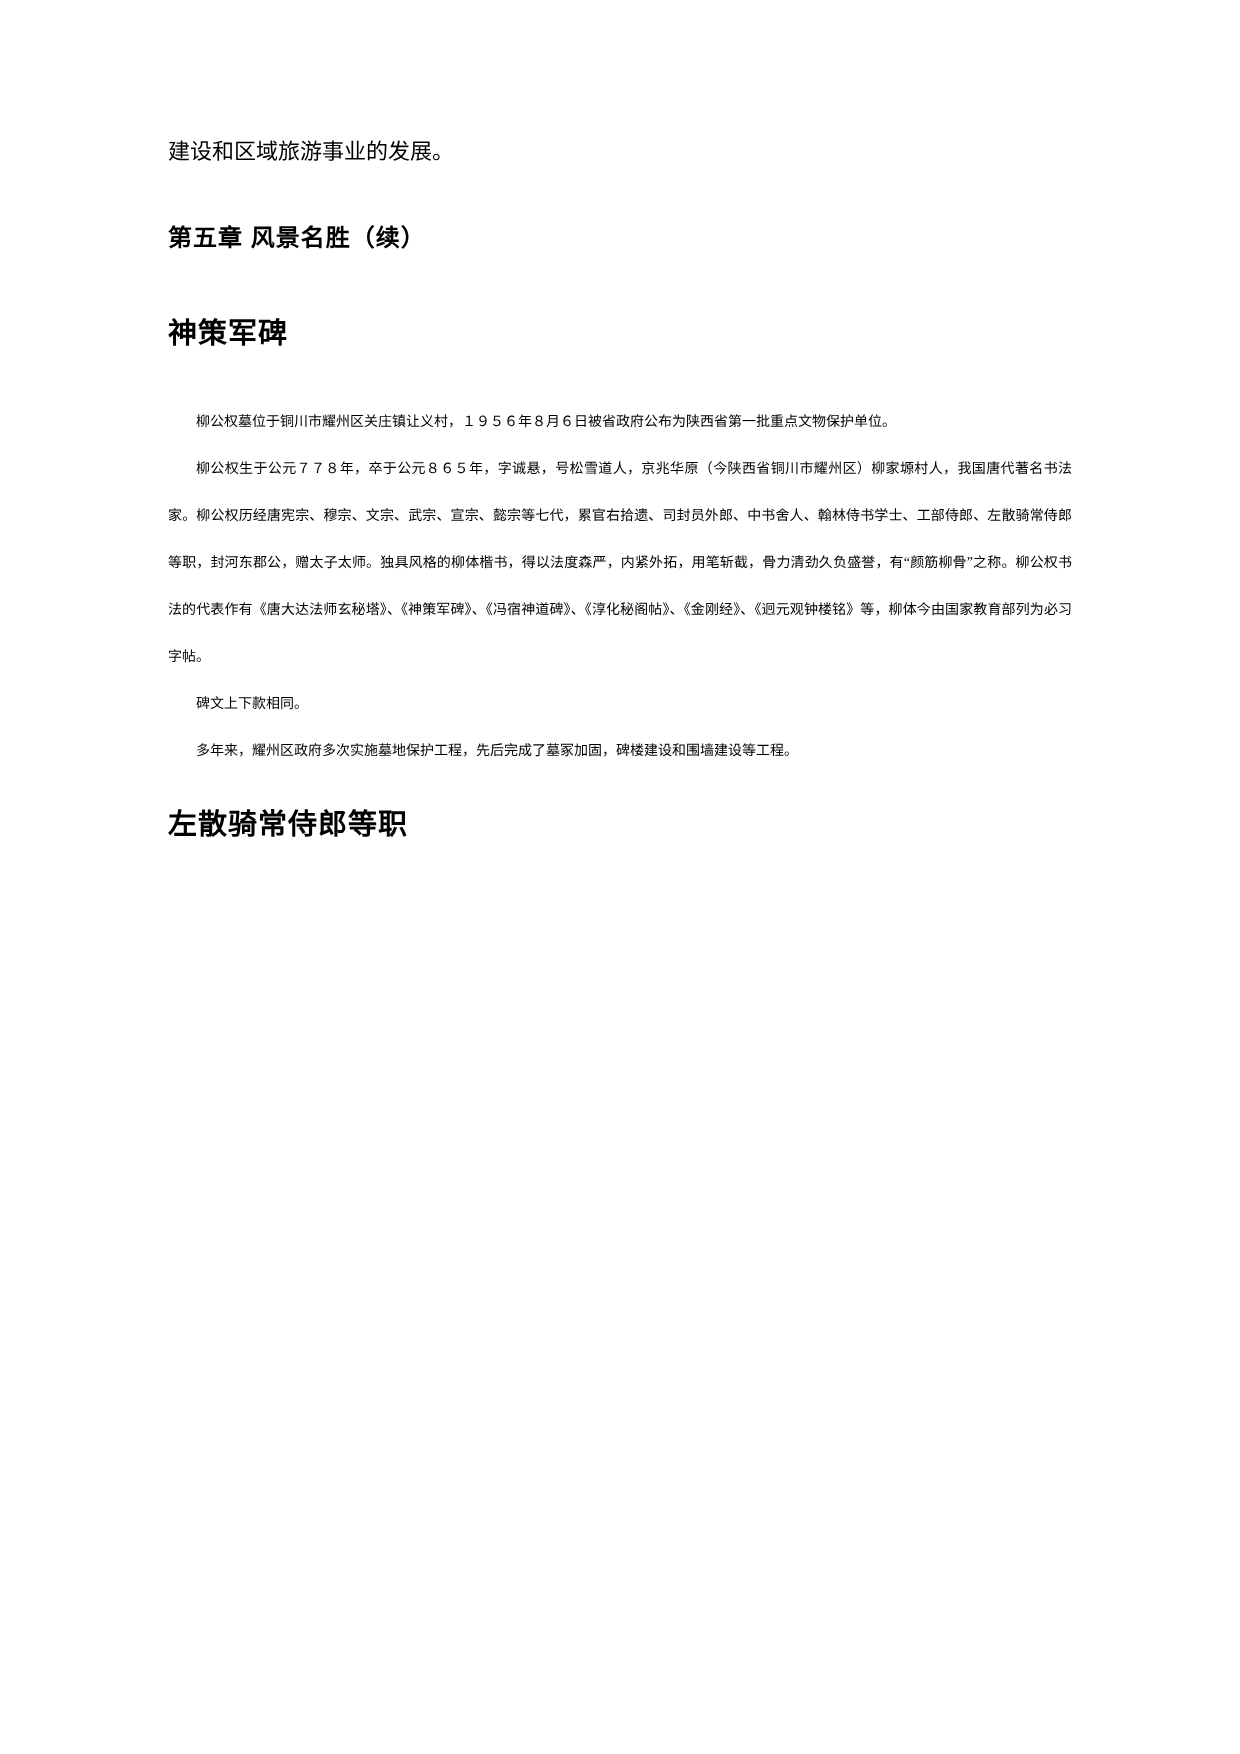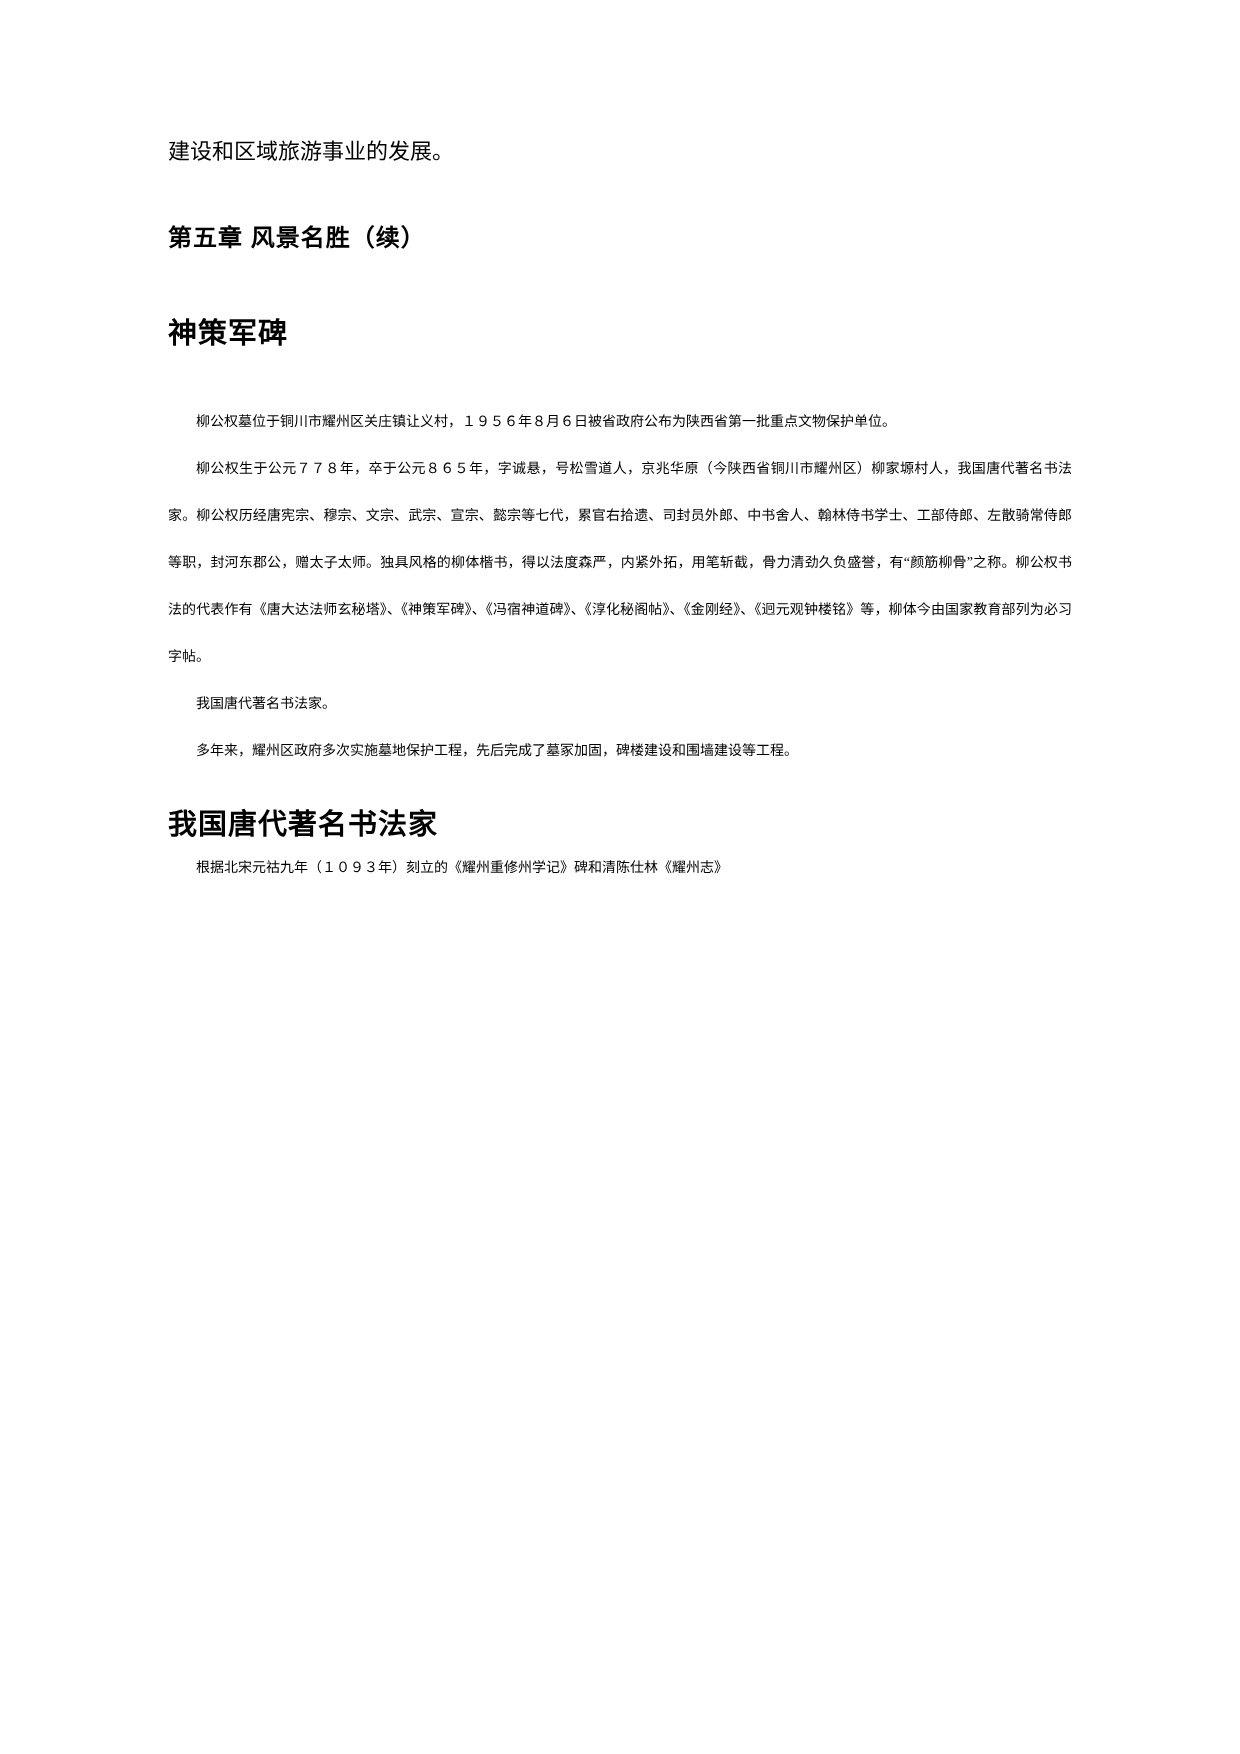--- a/index.html
+++ b/index.html
@@ -70,22 +70,21 @@
 
   <h1 class="chapter">第五章 风景名胜（续）</h1>
 
   <h2 class="section">神策军碑</h2>
 
   <p class="body-par first-par">柳公权墓位于铜川市耀州区关庄镇让义村，１９５６年８月６日被省政府公布为陕西省第一批重点文物保护单位。</p>
 
   <p class="body-par">柳公权生于公元７７８年，卒于公元８６５年，字诚悬，号松雪道人，京兆华原（今陕西省铜川市耀州区）柳家塬村人，我国唐代著名书法家。柳公权历经唐宪宗、穆宗、文宗、武宗、宣宗、懿宗等七代，累官右拾遗、司封员外郎、中书舍人、翰林侍书学士、工部侍郎、左散骑常侍郎等职，封河东郡公，赠太子太师。独具风格的柳体楷书，得以法度森严，内紧外拓，用笔斩截，骨力清劲久负盛誉，有“颜筋柳骨”之称。柳公权书法的代表作有《唐大达法师玄秘塔》、《神策军碑》、《冯宿神道碑》、《淳化秘阁帖》、《金刚经》、《迥元观钟楼铭》等，柳体今由国家教育部列为必习字帖。</p>
 
 
-  <p class="body-par">我国唐代著名书法家。</p>
+  <p class="body-par">碑文上下款相同。</p>
 
   <p class="body-par">多年来，耀州区政府多次实施墓地保护工程，先后完成了墓冢加固，碑楼建设和围墙建设等工程。</p>
 
-  <h2 class="section section-2">我国唐代著名书法家</h2>
+  <h2 class="section section-2">左散骑常侍郎等职</h2>
 
 
-  <p class="body-par">根据北宋元祜九年（１０９３年）刻立的《耀州重修州学记》碑和清陈仕林《耀州志》</p>
 
 </div>
 
 </body></html>

